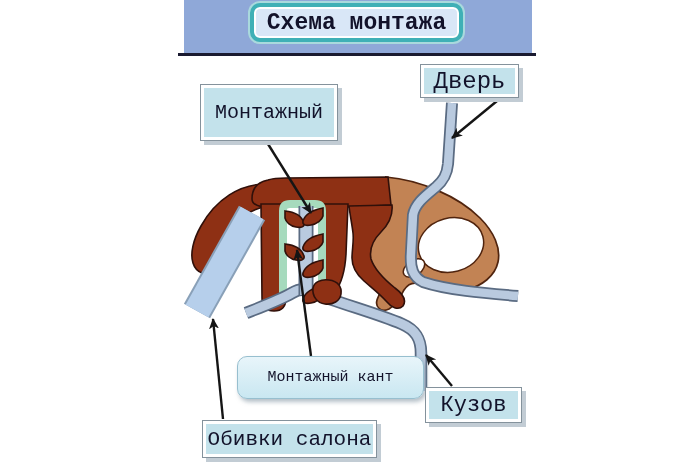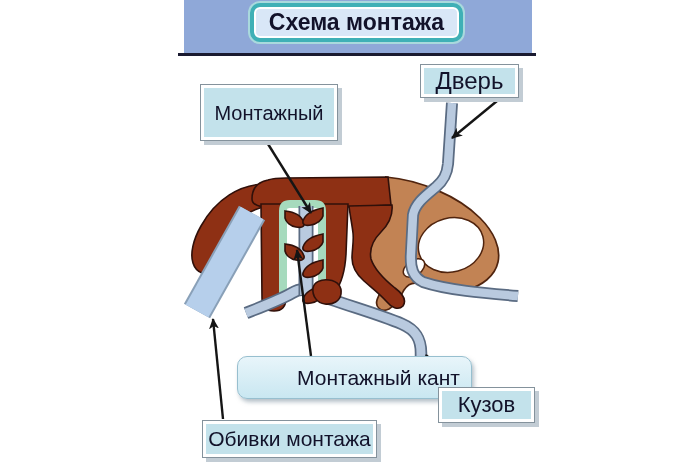--- a/index.html
+++ b/index.html
@@ -1,33 +1,33 @@
 <!DOCTYPE html>
 <html style="--band: #8fa8d8; --band_line: #1a1a30; --title_fill: #d9e7f7; --title_border: #3fb0b6; --label_fill: #c3e2eb; --label_shadow: #c2ccd4; --welt_fill_top: #e8f5fa; --welt_fill_bottom: #c9e7f1; --text: #12122a; --seal_dark: #8e3014; --seal_outline: #30100a; --seal_tan: #c28354; --tan_outline: #50240e; --channel_liner_green: #a6dabd; --metal_fill: #b9cadf; --metal_edge: #5a6b82; --trim_fill: #b6cfeb; --trim_edge: #89a0b8; --arrow: #151515;"><head>
 <meta charset="utf-8">
 <style>
   html,body{margin:0;padding:0;background:#ffffff;}
   .canvas{position:relative;width:700px;height:466px;background:#ffffff;overflow:hidden;
-          font-family:Liberation Sans, sans-serif;}
+          font-family:Liberation Mono, monospace;}
   .band{position:absolute;left:184px;top:0;width:348px;height:53px;background:var(--band);}
   .band-line{position:absolute;left:178px;top:53px;width:358px;height:3px;background:var(--band_line);}
   .title-box{position:absolute;left:250px;top:3px;width:205px;height:31px;
              background:var(--title_fill);border:4px solid var(--title_border);border-radius:10px;
              box-shadow:inset 0 0 0 2px #ffffff,0 0 0 2px #a9d9dd;
              display:flex;align-items:center;justify-content:center;
              font-weight:bold;font-size:23px;color:var(--text);}
   .box3d{position:absolute;background:var(--label_fill);border:1px solid #84929c;
          box-shadow:inset 0 0 0 3px #ffffff,4px 4px 0 var(--label_shadow);
          display:flex;align-items:center;justify-content:center;
          color:var(--text);font-size:21px;text-align:center;}
   .welt-box{position:absolute;border-radius:10px;
             background:linear-gradient(var(--welt_fill_top),var(--welt_fill_bottom));
             border:1px solid #97bfcf;box-shadow:2px 3px 4px rgba(120,140,155,.55);
             display:flex;align-items:center;justify-content:center;
-            color:var(--text);font-size:21px;padding-left:48px;}
+            color:var(--text);font-size:15px;}
   svg{position:absolute;left:0;top:0;}
   .maroon{fill:var(--seal_dark);stroke:var(--seal_outline);stroke-width:1.6;}
   .tan{fill:var(--seal_tan);stroke:var(--tan_outline);stroke-width:1.7;}
   .hole{fill:#ffffff;stroke:var(--tan_outline);stroke-width:1.5;}
   .liner{fill:none;stroke:var(--channel_liner_green);stroke-width:8;}
   .metal-edge{fill:none;stroke:var(--metal_edge);stroke-linejoin:round;}
   .metal-fill{fill:none;stroke:var(--metal_fill);stroke-linejoin:round;}
   .trim-edge{fill:none;stroke:var(--trim_edge);}
   .trim-fill{fill:none;stroke:var(--trim_fill);}
   .arrow{fill:none;stroke:var(--arrow);stroke-width:2.4;}
@@ -106,17 +106,17 @@
   </svg>
 
   <div class="box3d" style="left:420px;top:64px;width:97px;height:32px;font-size:24px;">Дверь</div>
 
   <div class="box3d" style="left:200px;top:84px;width:136px;height:55px;font-size:20px;line-height:1.2;flex-direction:column;">
     <span>Монтажный</span>
   </div>
 
   <div class="welt-box" style="left:237px;top:356px;width:185px;height:41px;">Монтажный кант</div>
 
-  <div class="box3d" style="left:425px;top:387px;width:95px;height:34px;font-size:22px;margin-left:13px;">Кузов</div>
+  <div class="box3d" style="left:425px;top:387px;width:95px;height:34px;font-size:22px;">Кузов</div>
 
-  <div class="box3d" style="left:202px;top:420px;width:173px;height:36px;">Обивки монтажа</div>
+  <div class="box3d" style="left:202px;top:420px;width:173px;height:36px;">Обивки салона</div>
 
 </div>
 
 </body></html>

